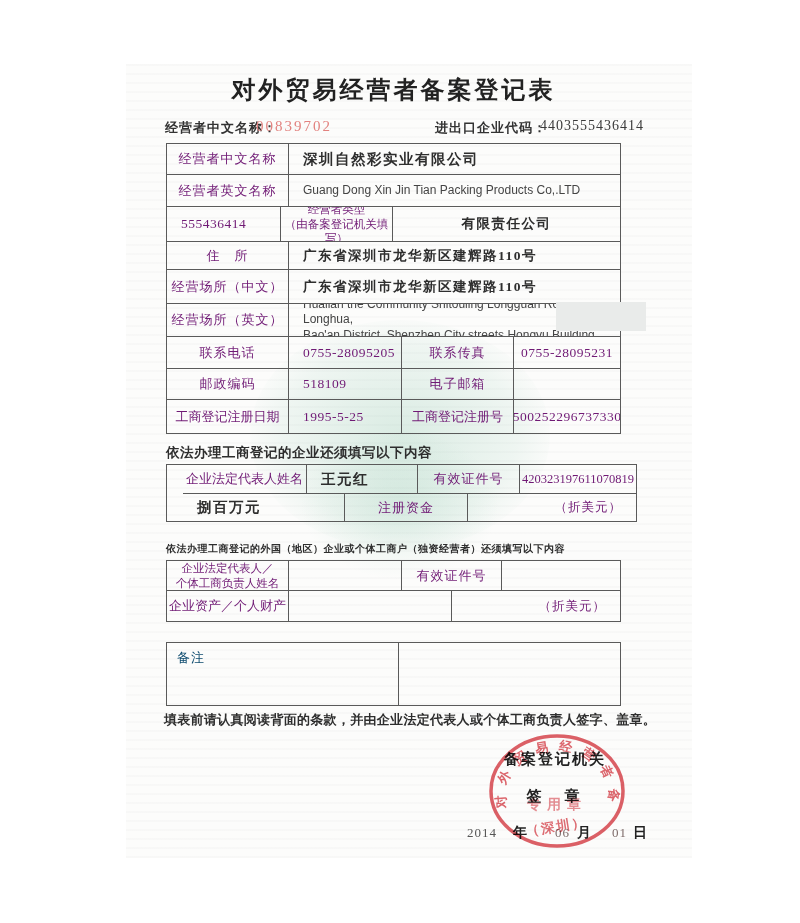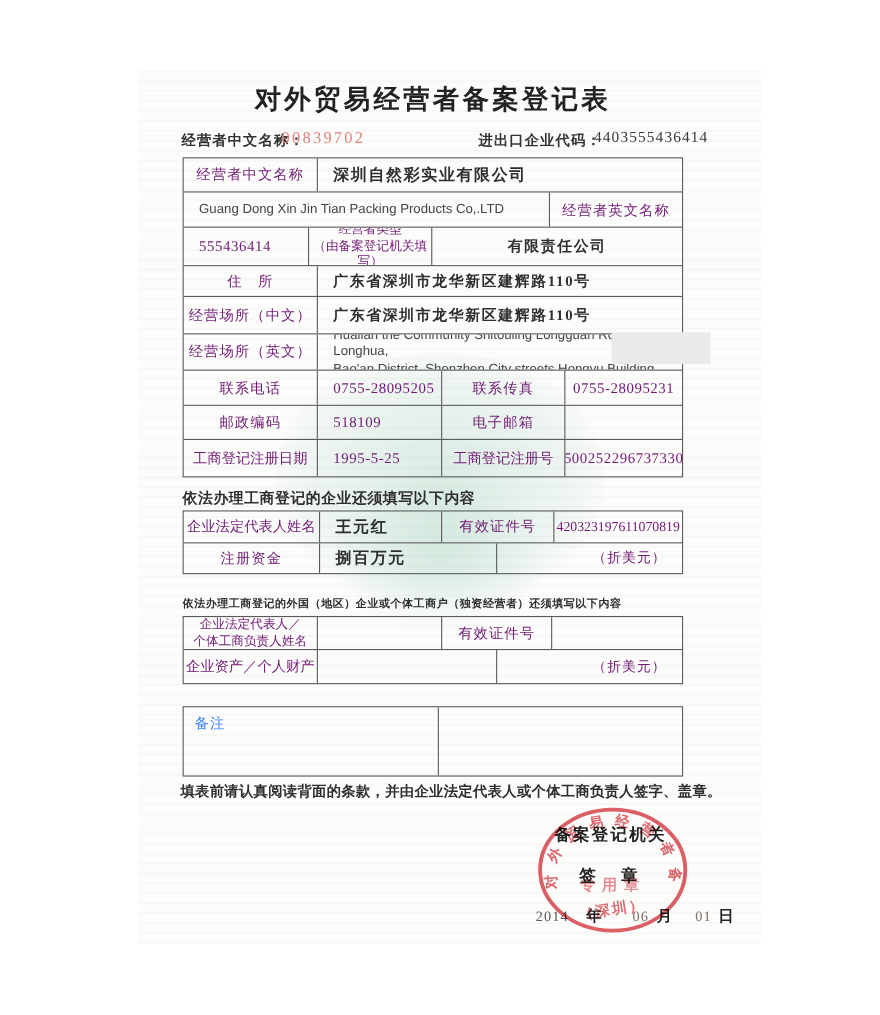--- a/index.html
+++ b/index.html
@@ -26,28 +26,28 @@
   .c-val{align-items:flex-start;padding-left:14px;}
   .c-center{align-items:center;text-align:center;padding-left:0;}
   .c-right{align-items:flex-end;padding-right:14px;}
   .v-cn{font-weight:bold;font-size:14.5px;color:#2e2e2e;letter-spacing:1.5px;}
   .v-num{font-size:13.5px;letter-spacing:0.5px;}
   .v-en{font-family:"Liberation Sans","DejaVu Sans",sans-serif;font-size:12px;line-height:1.3;letter-spacing:0;color:#444;}
   .small2{font-size:11.5px;line-height:1.25;letter-spacing:0;}
   .heading{position:absolute;font-size:13.5px;font-weight:bold;color:#2e2e2e;letter-spacing:0.5px;}
   .remarks-box{position:absolute;left:166px;top:642px;width:453px;height:62px;border:1px solid #5a5a5a;}
   .remarks-divider{position:absolute;left:231px;top:0;width:1px;height:100%;background:#5a5a5a;}
-  .remarks-label{position:absolute;left:10px;top:6px;font-size:13px;letter-spacing:1px;color:#3b82f6;}
+  .remarks-label{position:absolute;left:10px;top:6px;font-size:13px;letter-spacing:1px;color:#0c4a6e;}
   .notice{position:absolute;left:164px;top:711px;font-size:13px;font-weight:bold;color:#2e2e2e;letter-spacing:0.3px;}
   .authority{position:absolute;left:460px;top:750px;width:190px;text-align:center;
              font-size:15px;font-weight:bold;color:#222;letter-spacing:2px;}
   .signseal{position:absolute;left:460px;top:787px;width:190px;text-align:center;
             font-size:15px;font-weight:bold;color:#222;letter-spacing:4px;}
   .dateline{position:absolute;left:460px;top:823px;width:200px;height:20px;font-size:13px;color:#3c3c3c;}
-  .d{position:absolute;white-space:nowrap;margin-left:20px;}
+  .d{position:absolute;white-space:nowrap;}
   .d-num{font-size:13px;color:#555;letter-spacing:1px;}
   .d-cjk{font-size:14px;font-weight:bold;color:#222;}
   .d-stamped{color:#7d6b69;}
   .redaction{position:absolute;left:556px;top:302px;width:90px;height:29px;background:#e9ebea;}
   .stamp{position:absolute;left:483px;top:729px;width:148px;height:128px;mix-blend-mode:multiply;pointer-events:none;}
 </style>
 </head>
 <body>
 
 <div class="canvas">
@@ -61,22 +61,22 @@
   <div class="meta-value formno" style="left:256px;top:118px;">00839702</div>
   <div class="meta-label" style="left:435px;top:119px;">进出口企业代码：</div>
   <div class="meta-value code" style="left:540px;top:118px;">4403555436414</div>
 
   <div class="tbl" style="left:166px;top:143px;width:453px;">
     <div class="trow" style="height:30px;">
       <div class="cell c-label" style="width:121px;">经营者中文名称</div>
       <div class="cell c-val v-cn" style="flex:1;">深圳自然彩实业有限公司</div>
     </div>
     <div class="trow" style="height:32px;">
+      <div class="cell c-label" style="width:121px;">经营者英文名称</div>
       <div class="cell c-val v-en" style="flex:1;">Guang Dong Xin Jin Tian Packing Products Co,.LTD</div>
-      <div class="cell c-label" style="width:121px;">经营者英文名称</div>
     </div>
     <div class="trow" style="height:35px;">
       <div class="cell c-val v-num" style="width:113px;">555436414</div>
       <div class="cell c-label small2" style="width:112px;">
         <span>经营者类型</span>
         <span>（由备案登记机关填写）</span>
       </div>
       <div class="cell c-center v-cn" style="flex:1;font-size:13.5px;">有限责任公司</div>
     </div>
     <div class="trow" style="height:28px;">
@@ -109,30 +109,30 @@
     <div class="trow" style="height:34px;">
       <div class="cell c-label" style="width:121px;letter-spacing:0;">工商登记注册日期</div>
       <div class="cell c-val v-num" style="width:113px;">1995-5-25</div>
       <div class="cell c-label" style="width:112px;letter-spacing:0;">工商登记注册号</div>
       <div class="cell c-center v-num" style="flex:1;">500252296737330</div>
     </div>
   </div>
 
   <div class="heading" style="left:166px;top:444px;">依法办理工商登记的企业还须填写以下内容</div>
 
-  <div class="tbl" style="left:166px;top:464px;width:453px;">
+  <div class="tbl" style="left:166px;top:464px;width:453px;padding-left:16px;">
     <div class="trow" style="height:28px;">
       <div class="cell c-label" style="width:123px;letter-spacing:0;">企业法定代表人姓名</div>
       <div class="cell c-val v-cn" style="width:111px;">王元红</div>
       <div class="cell c-label" style="width:102px;">有效证件号</div>
       <div class="cell c-center v-num" style="flex:1;font-size:12.5px;letter-spacing:0;">420323197611070819</div>
     </div>
     <div class="trow" style="height:28px;">
+      <div class="cell c-val v-cn" style="width:161px;">捌百万元</div>
       <div class="cell c-label" style="width:123px;">注册资金</div>
-      <div class="cell c-val v-cn" style="width:161px;">捌百万元</div>
       <div class="cell c-right" style="flex:1;font-size:12.5px;">（折美元）</div>
     </div>
   </div>
 
   <div class="heading" style="left:166px;top:542px;font-size:10px;">依法办理工商登记的外国（地区）企业或个体工商户（独资经营者）还须填写以下内容</div>
 
   <div class="tbl" style="left:166px;top:560px;width:453px;">
     <div class="trow" style="height:29px;">
       <div class="cell c-label small2" style="width:121px;">
         <span>企业法定代表人／</span>

